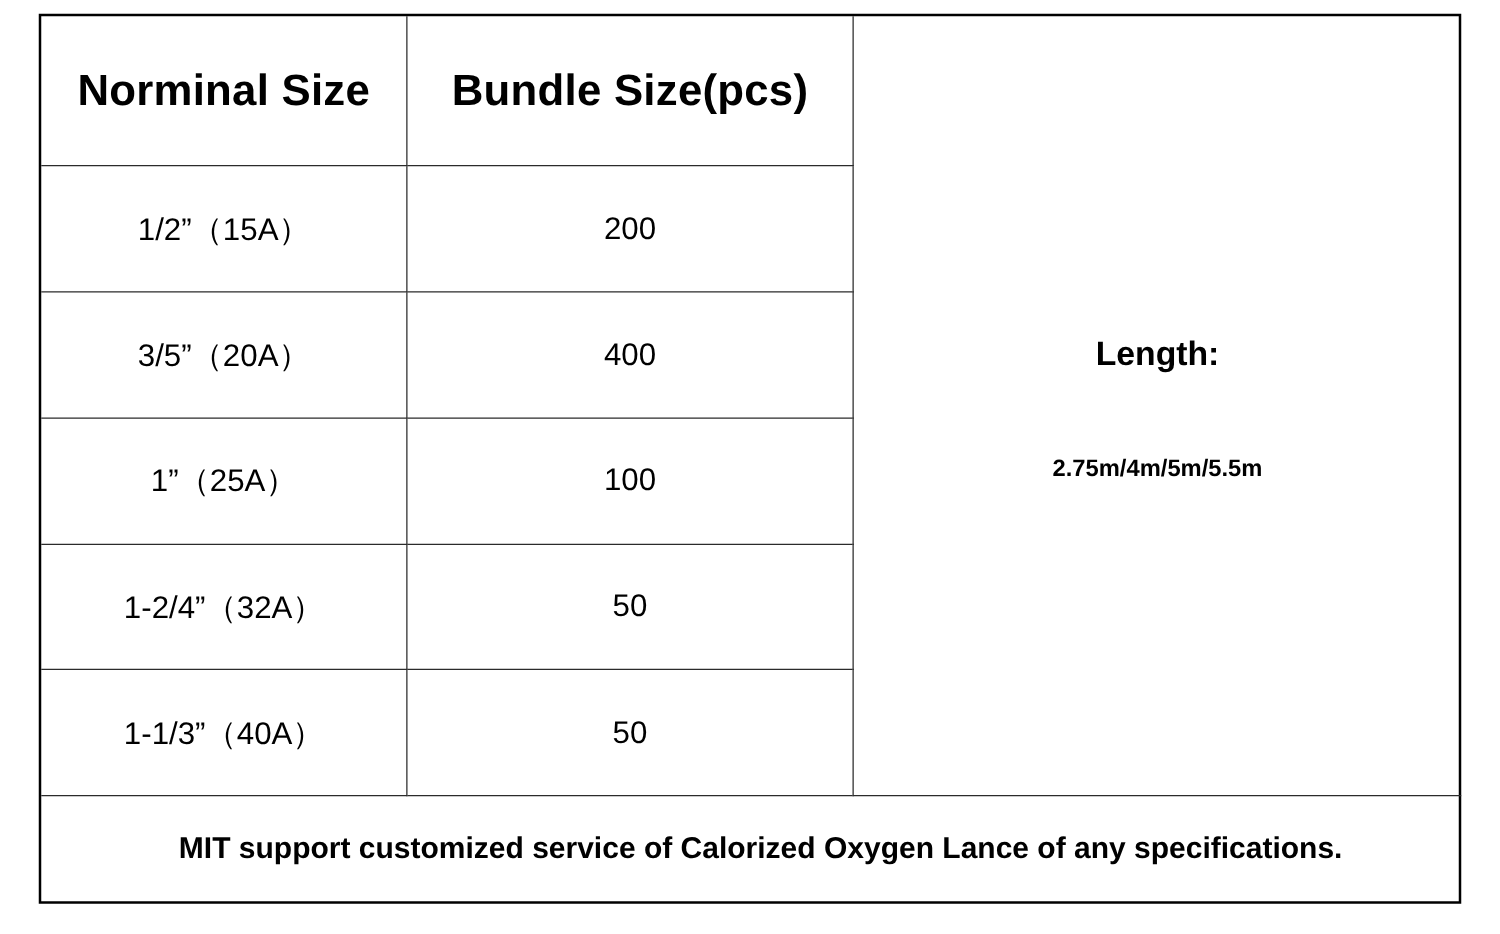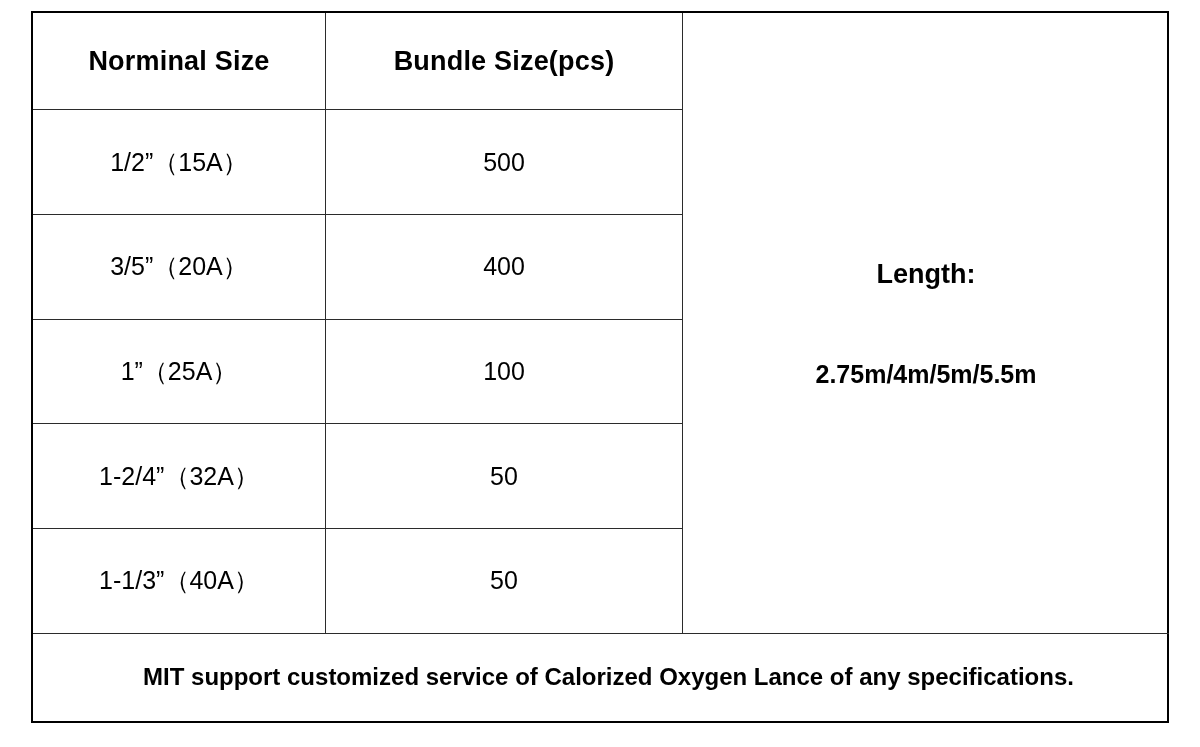--- a/index.html
+++ b/index.html
@@ -44,41 +44,41 @@
   table.spec tr:first-child td { border-top: none; }
   table.spec tr:last-child td { border-bottom: none; padding-left: 15px; }
   table.spec td:first-child { border-left: none; }
   table.spec td:last-child { border-right: none; }
 
   .col-a { width: 292px; }
   .col-b { width: 356px; }
   .col-c { width: 486px; }
 
   .hdr {
-    font-size: 27px;
+    font-size: 35px;
     font-weight: bold;
     letter-spacing: 0.2px;
   }
 
   .cell {
     font-size: 25px;
     font-weight: normal;
   }
 
   .length-cell {
     font-weight: bold;
     line-height: 2.7;
   }
   .length-title {
     font-size: 27px;
     font-weight: bold;
     display: block;
   }
   .length-value {
-    font-size: 25px;
+    font-size: 19px;
     font-weight: bold;
     display: block;
     margin-top: 30px;
   }
 
   .note-cell {
     font-size: 24px;
     font-weight: bold;
     text-align: center;
     vertical-align: middle;
@@ -94,21 +94,21 @@
         <td class="col-a hdr">Norminal Size</td>
         <td class="col-b hdr">Bundle Size(pcs)</td>
         <td class="col-c length-cell" rowspan="6">
           <span class="length-title">Length:</span>
           <span class="length-value">2.75m/4m/5m/5.5m</span>
         </td>
       </tr>
 
       <tr>
         <td class="col-a cell">1/2”（15A）</td>
-        <td class="col-b cell">500</td>
+        <td class="col-b cell">200</td>
       </tr>
 
       <tr>
         <td class="col-a cell">3/5”（20A）</td>
         <td class="col-b cell">400</td>
       </tr>
 
       <tr>
         <td class="col-a cell">1”（25A）</td>
         <td class="col-b cell">100</td>

